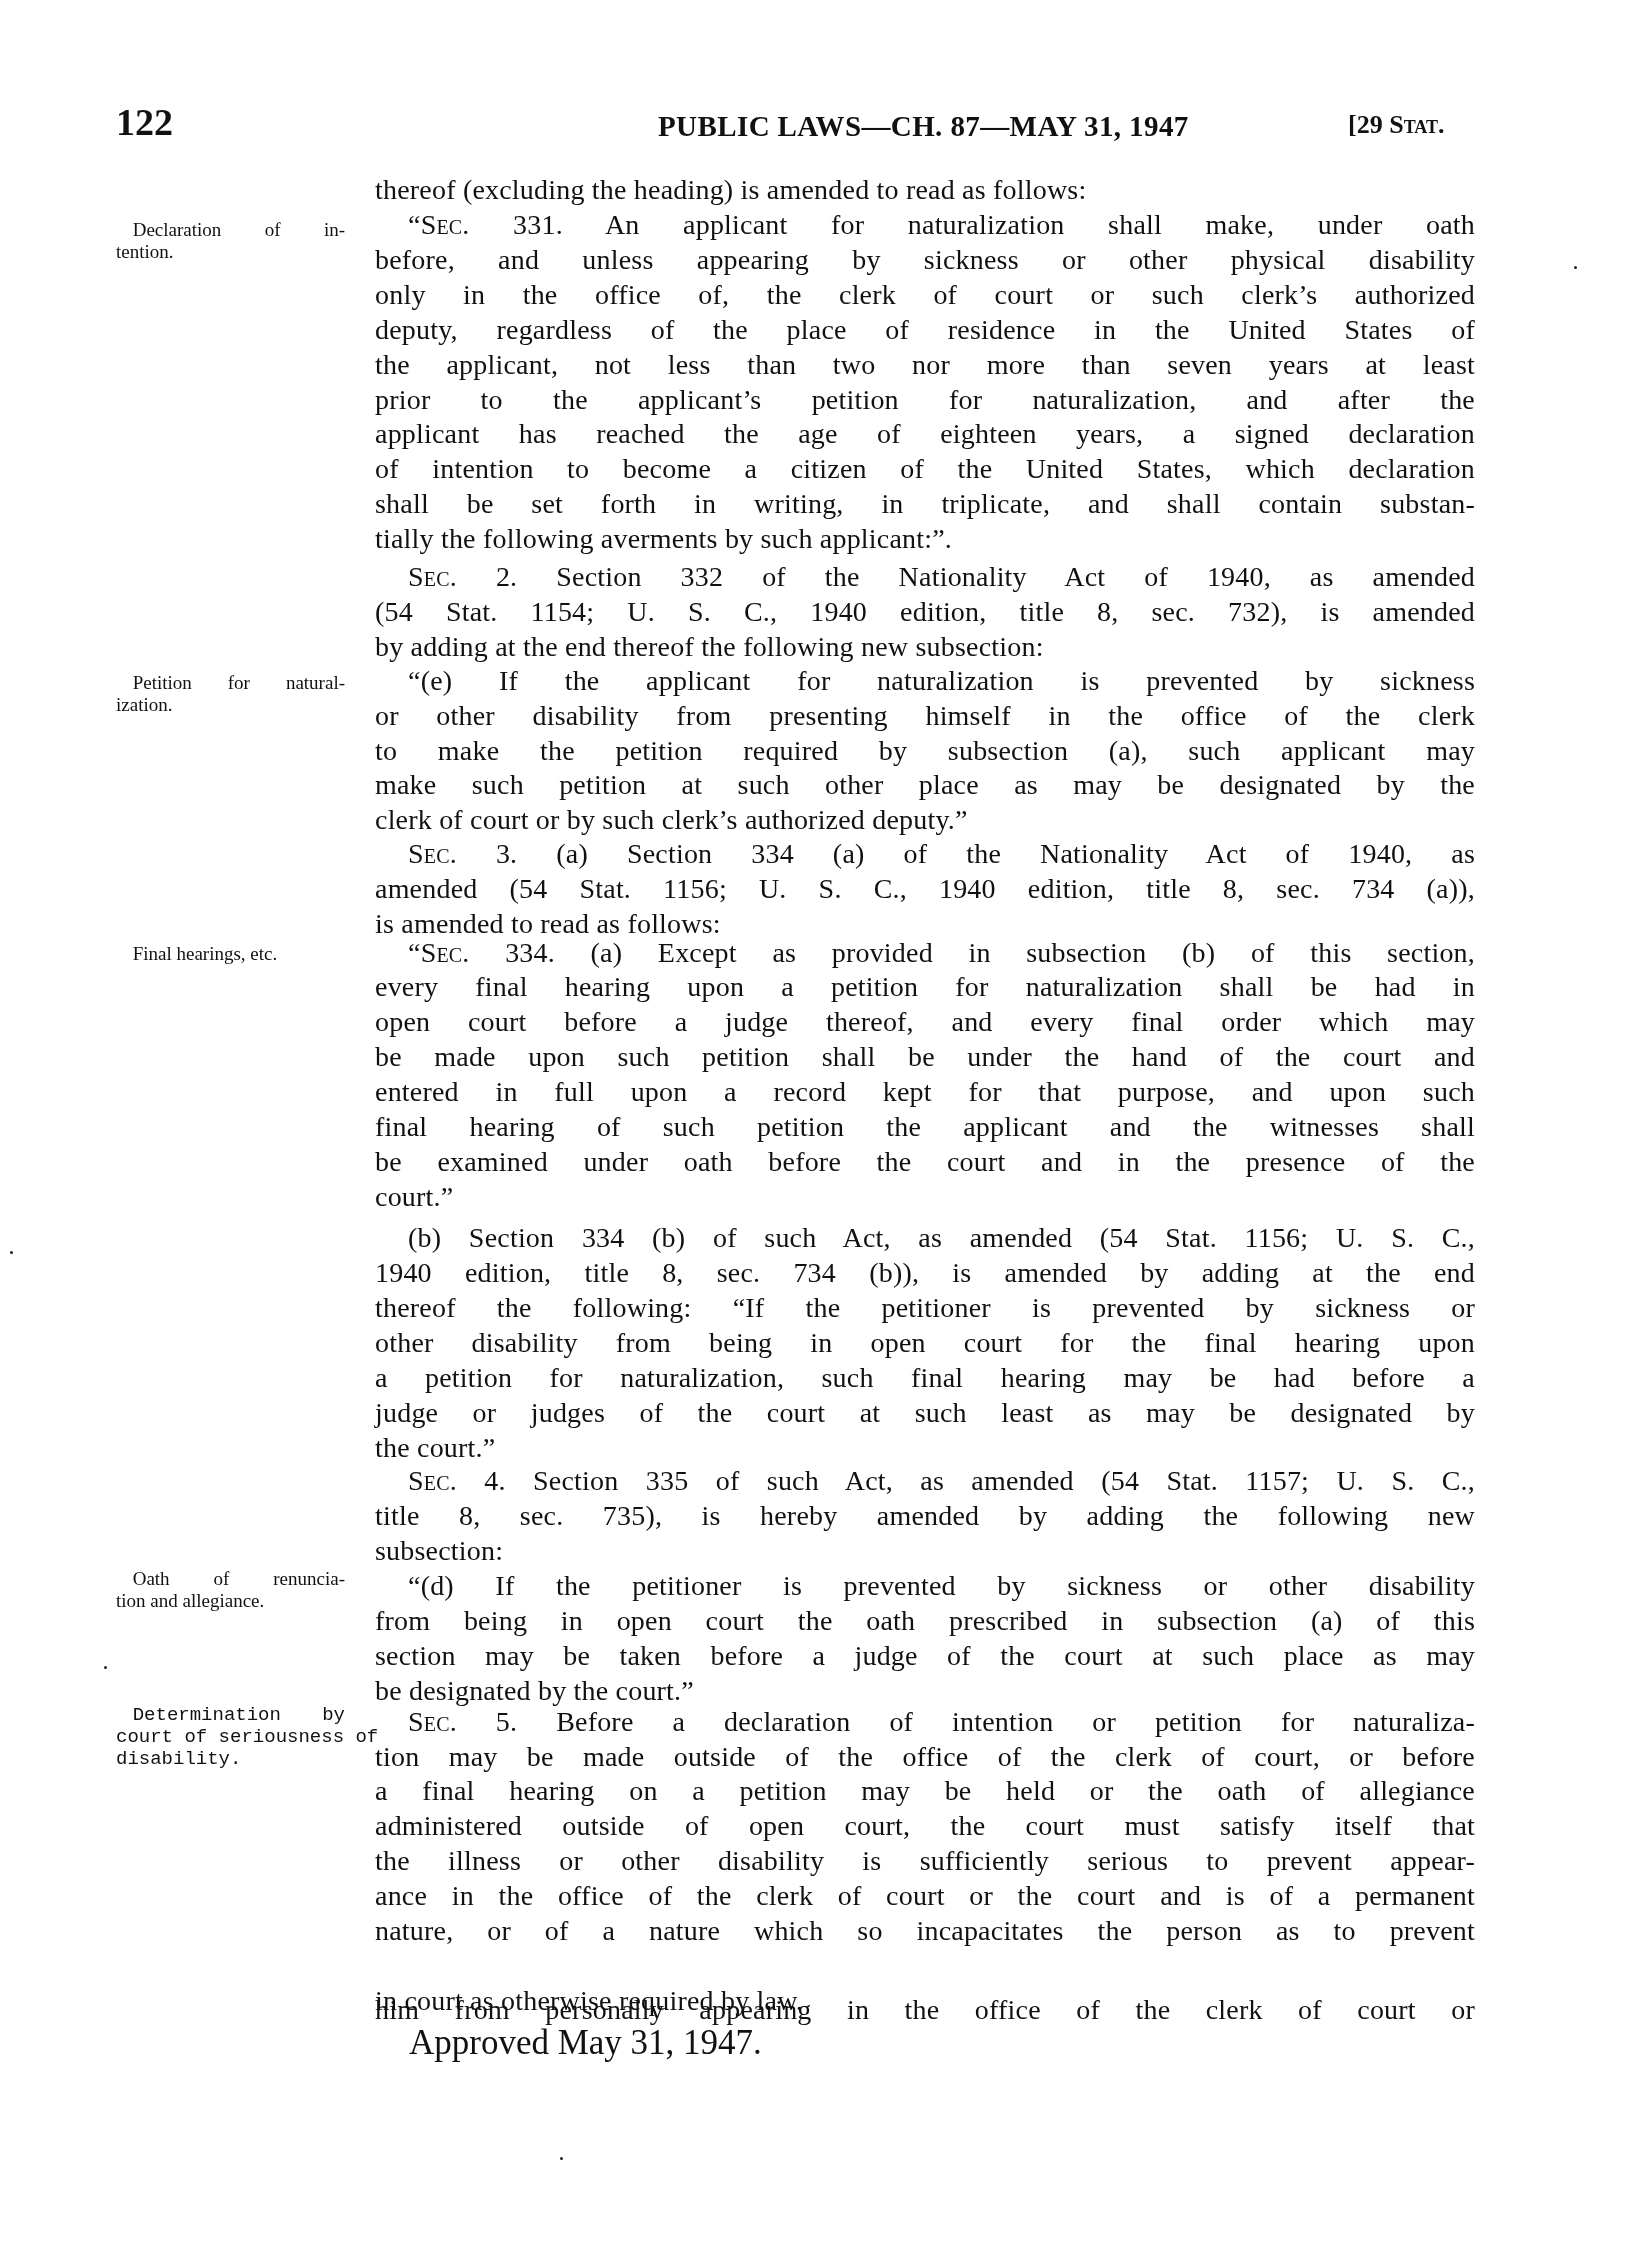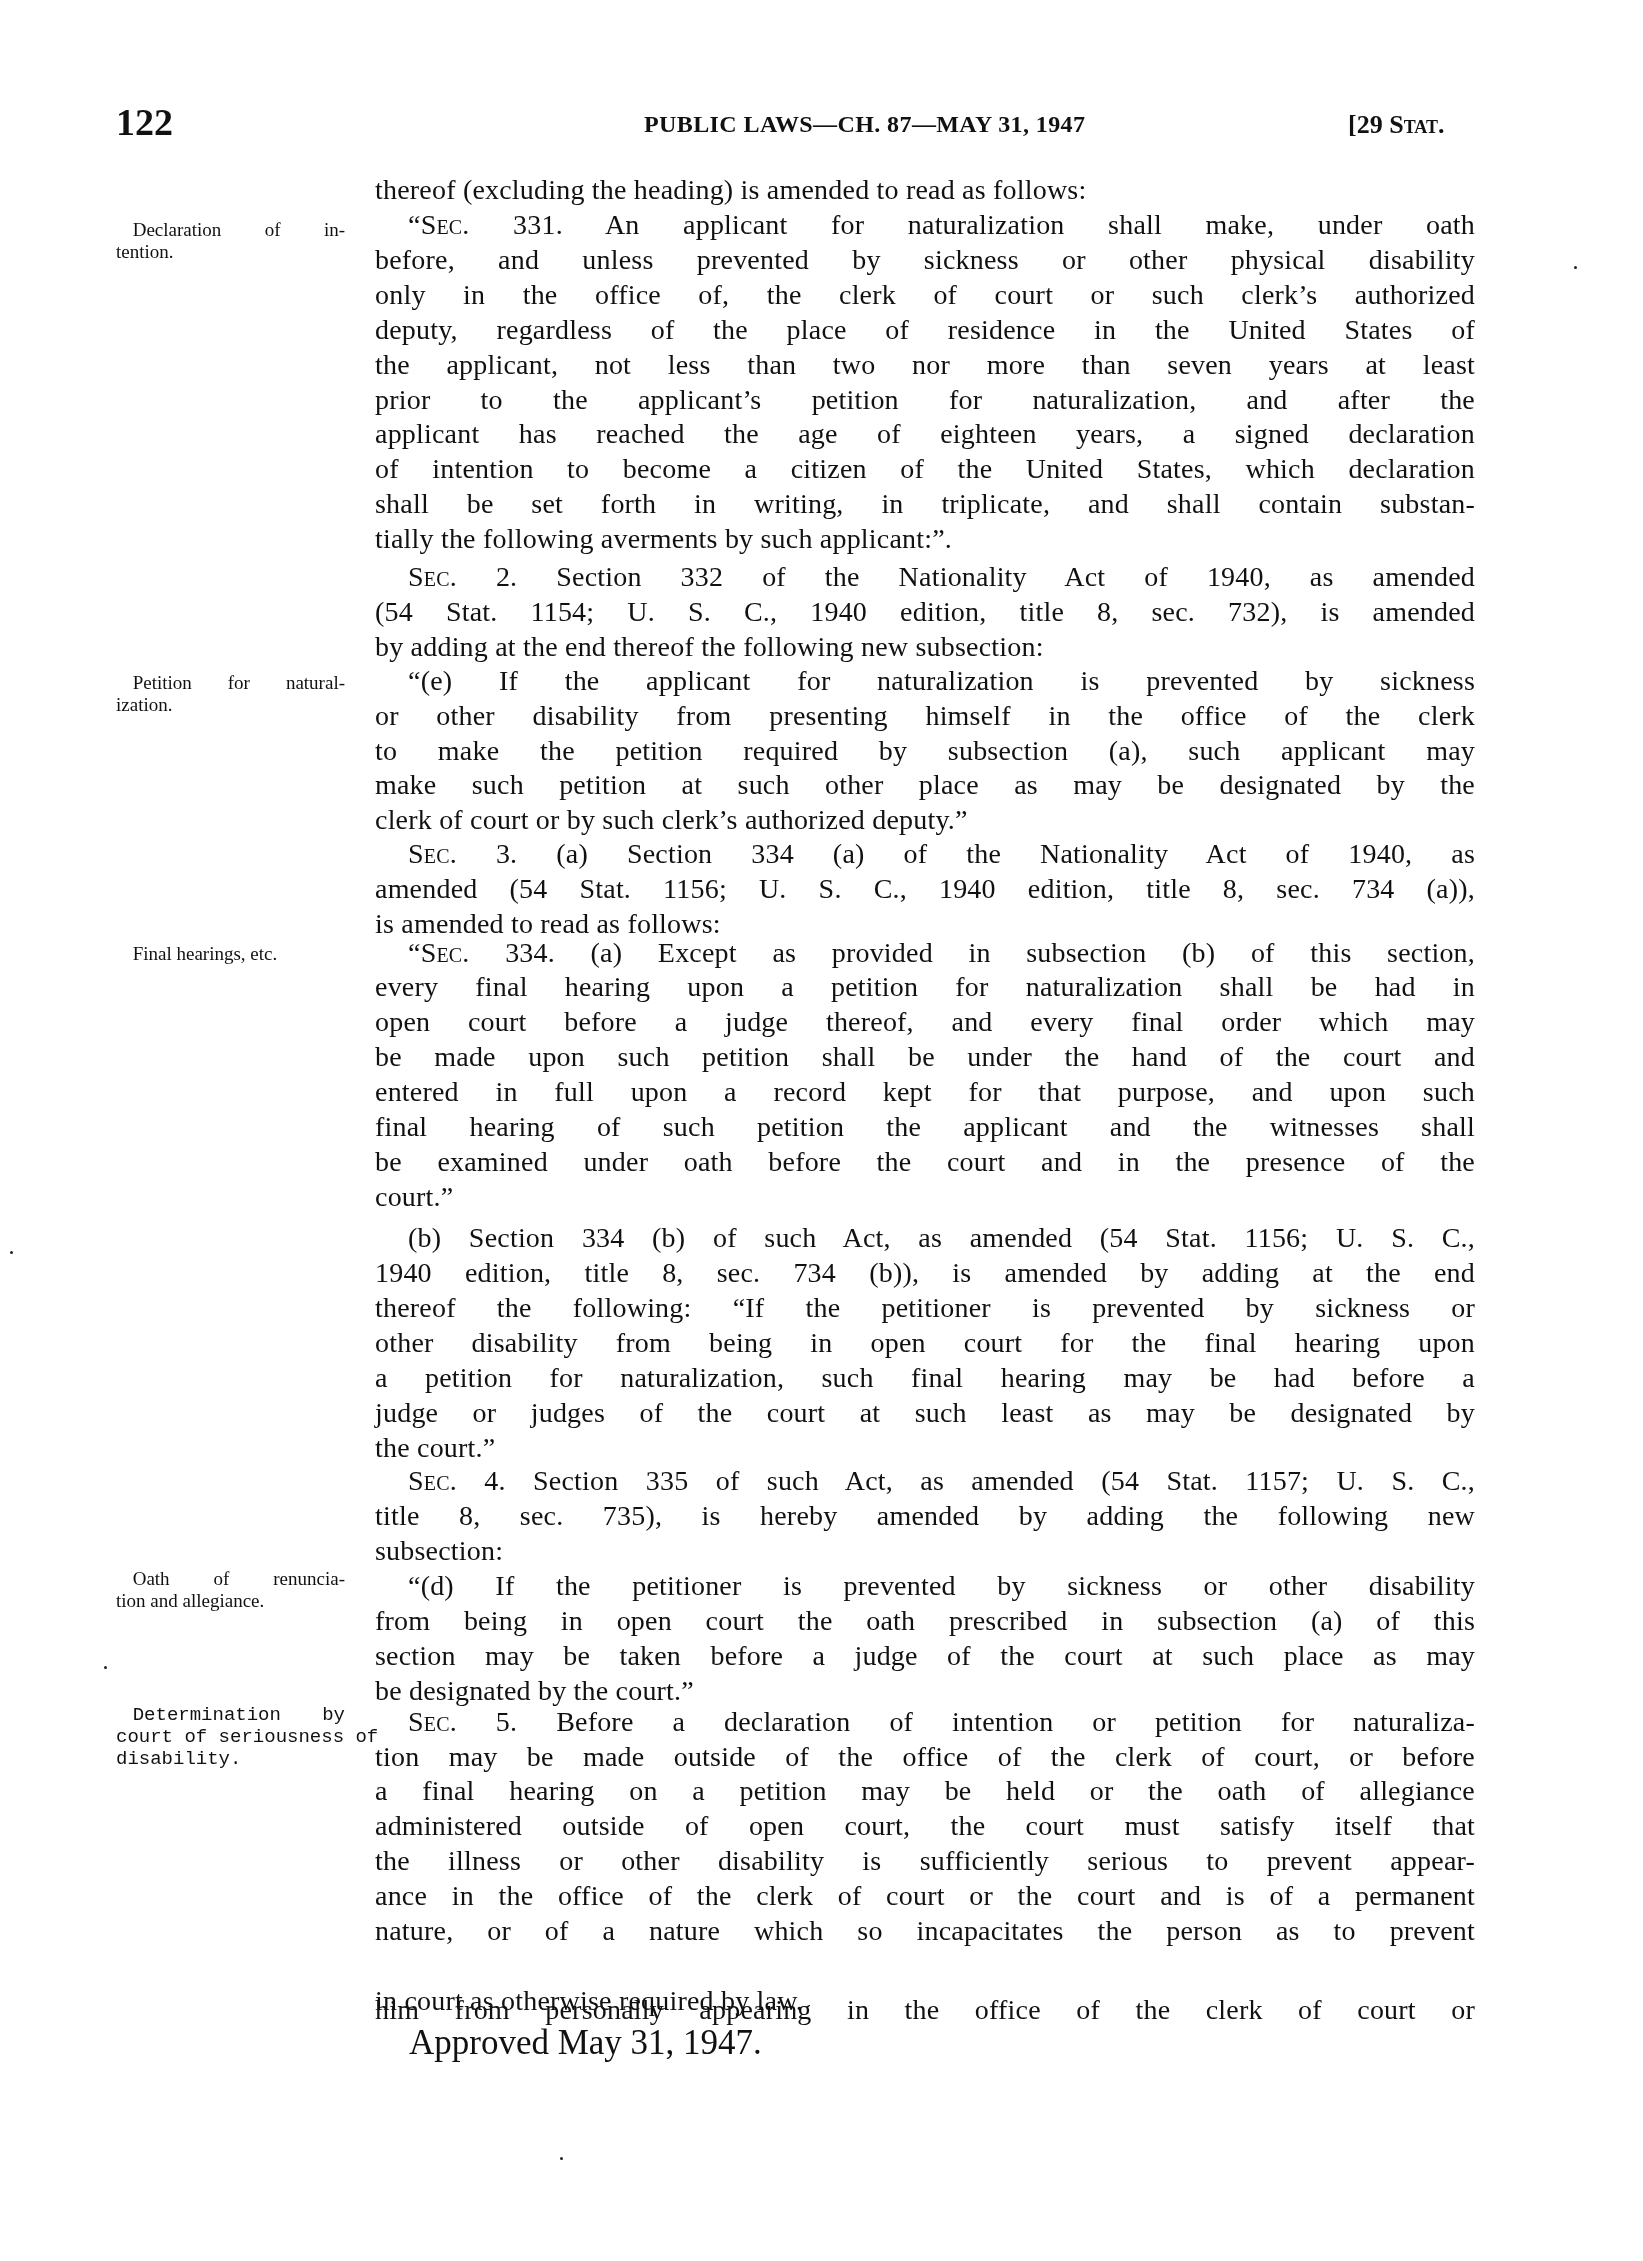--- a/index.html
+++ b/index.html
@@ -1,20 +1,20 @@
 <!DOCTYPE html>
 <html style="font-size:13.4px"><head>
 <meta charset="utf-8">
 <style>
   html, body { margin: 0; padding: 0; background: #ffffff; }
   body { width: 1643px; height: 2261px; position: relative; overflow: hidden; color: #111111; }
   #page { position: absolute; left: 0; top: 0; width: 1643px; height: 2261px; }
 
   .folio { position: absolute; font-family: "Liberation Serif", "DejaVu Serif", serif; font-weight: bold; font-size: 38px; line-height: 1; }
-  .running-head { position: absolute; font-family: "Liberation Serif", "DejaVu Serif", serif; font-weight: bold; font-size: 24px; line-height: 1; letter-spacing: 0.4px; white-space: nowrap; }
+  .running-head { position: absolute; font-family: "Liberation Serif", "DejaVu Serif", serif; font-weight: bold; font-size: 29px; line-height: 1; letter-spacing: 0.4px; white-space: nowrap; margin-left: 14px; }
   .volume { position: absolute; font-family: "Liberation Serif", "DejaVu Serif", serif; font-weight: bold; font-size: 26px; line-height: 1; white-space: nowrap; }
   .volume .sc { font-variant: small-caps; }
 
   .line { position: absolute; left: 375px; width: 1100px; height: 35px; font-family: "Liberation Serif", "DejaVu Serif", serif; font-size: 28px; line-height: 35px; white-space: nowrap; text-align: justify; text-align-last: justify; letter-spacing: 0.2px; }
   .line.last { text-align-last: left; }
   .line.indent { left: 408px; width: 1067px; }
   .line .sc { font-variant: small-caps; margin-top: 36px; }
 
   .sidenote { position: absolute; left: 116px; width: 229px; font-family: "Liberation Serif", "DejaVu Serif", serif; font-size: 19px; line-height: 22px; }
   .sidenote .sn-line { display: block; height: 22px; white-space: nowrap; text-align: justify; text-align-last: justify; }
@@ -52,21 +52,21 @@
       </div>
       <div class="sidenote" style="top: 1704px; font-family: Liberation Mono, monospace;">
         <span class="sn-line first">Determination by</span>
         <span class="sn-line">court of seriousness of</span>
         <span class="sn-line last">disability.</span>
       </div>
     </div>
   <div id="body-text">
       <div class="line last" style="top: 172px;">thereof (excluding the heading) is amended to read as follows:</div>
       <div class="line indent" style="top: 207px;"><span class="sc">“Sec.</span><span> 331. An applicant for naturalization shall make, under oath</span></div>
-      <div class="line" style="top: 242px;">before, and unless prevented by sickness or other physical disability</div>
+      <div class="line" style="top: 242px;">before, and unless appearing by sickness or other physical disability</div>
       <div class="line" style="top: 277px;">only in the office of, the clerk of court or such clerk’s authorized</div>
       <div class="line" style="top: 312px;">deputy, regardless of the place of residence in the United States of</div>
       <div class="line" style="top: 347px;">the applicant, not less than two nor more than seven years at least</div>
       <div class="line" style="top: 382px;">prior to the applicant’s petition for naturalization, and after the</div>
       <div class="line" style="top: 416px;">applicant has reached the age of eighteen years, a signed declaration</div>
       <div class="line" style="top: 451px;">of intention to become a citizen of the United States, which declaration</div>
       <div class="line" style="top: 486px;">shall be set forth in writing, in triplicate, and shall contain substan-</div>
       <div class="line last" style="top: 521px;">tially the following averments by such applicant:”.</div>
       <div class="line indent" style="top: 559px;"><span class="sc">Sec.</span><span> 2. Section 332 of the Nationality Act of 1940, as amended</span></div>
       <div class="line" style="top: 594px;">(54 Stat. 1154; U. S. C., 1940 edition, title 8, sec. 732), is amended</div>

